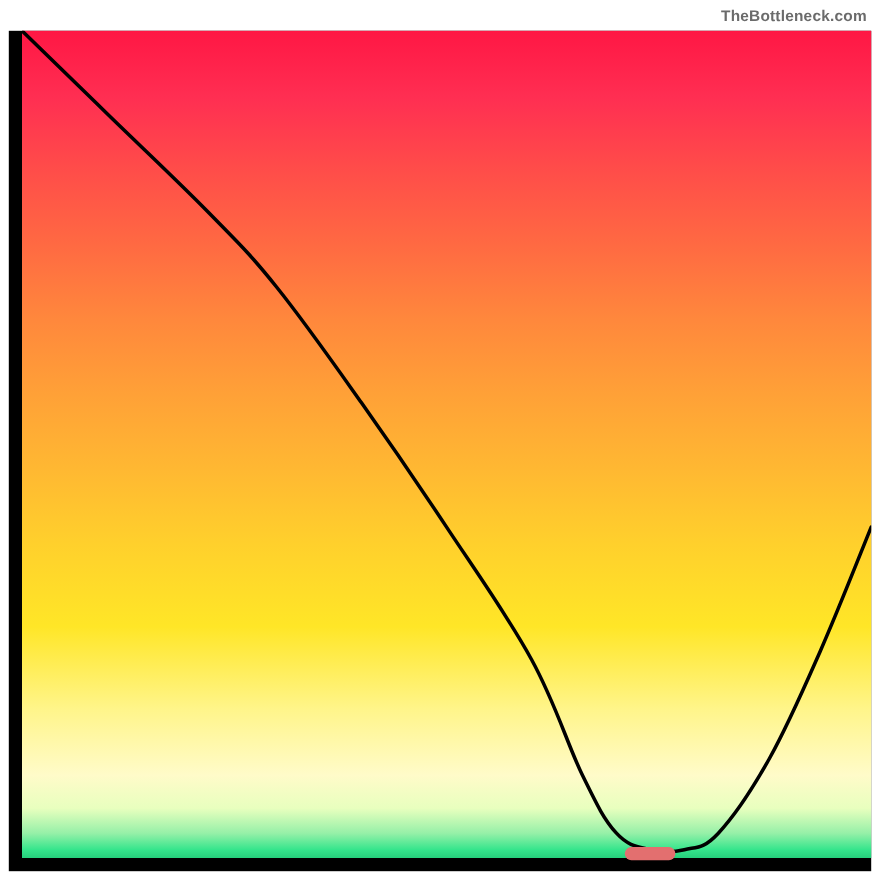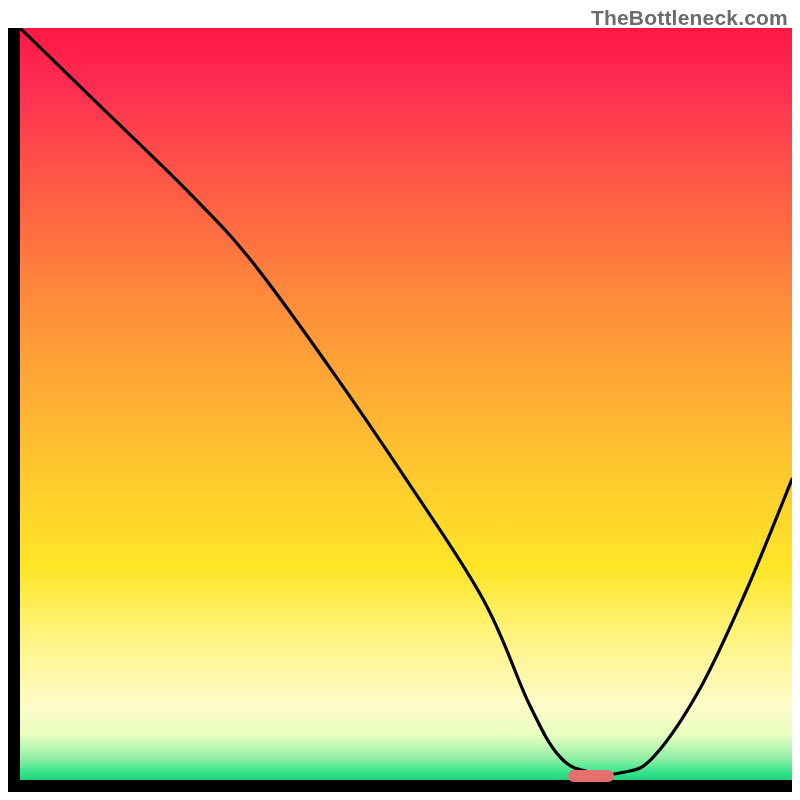--- a/index.html
+++ b/index.html
@@ -54,21 +54,21 @@
     position: absolute;
     width: 42px;
     height: 12px;
     background: #e36f6f;
     border-radius: 6px;
   }
   .watermark {
     position: absolute;
     top: 6px;
     right: 12px;
-    font-size: 21px;
+    font-size: 14px;
     font-weight: 600;
     letter-spacing: 0.2px;
     color: #6b6b6b;
   }
 </style>
 </head>
 <body>
 
 <div class="watermark">TheBottleneck.com</div>
 

